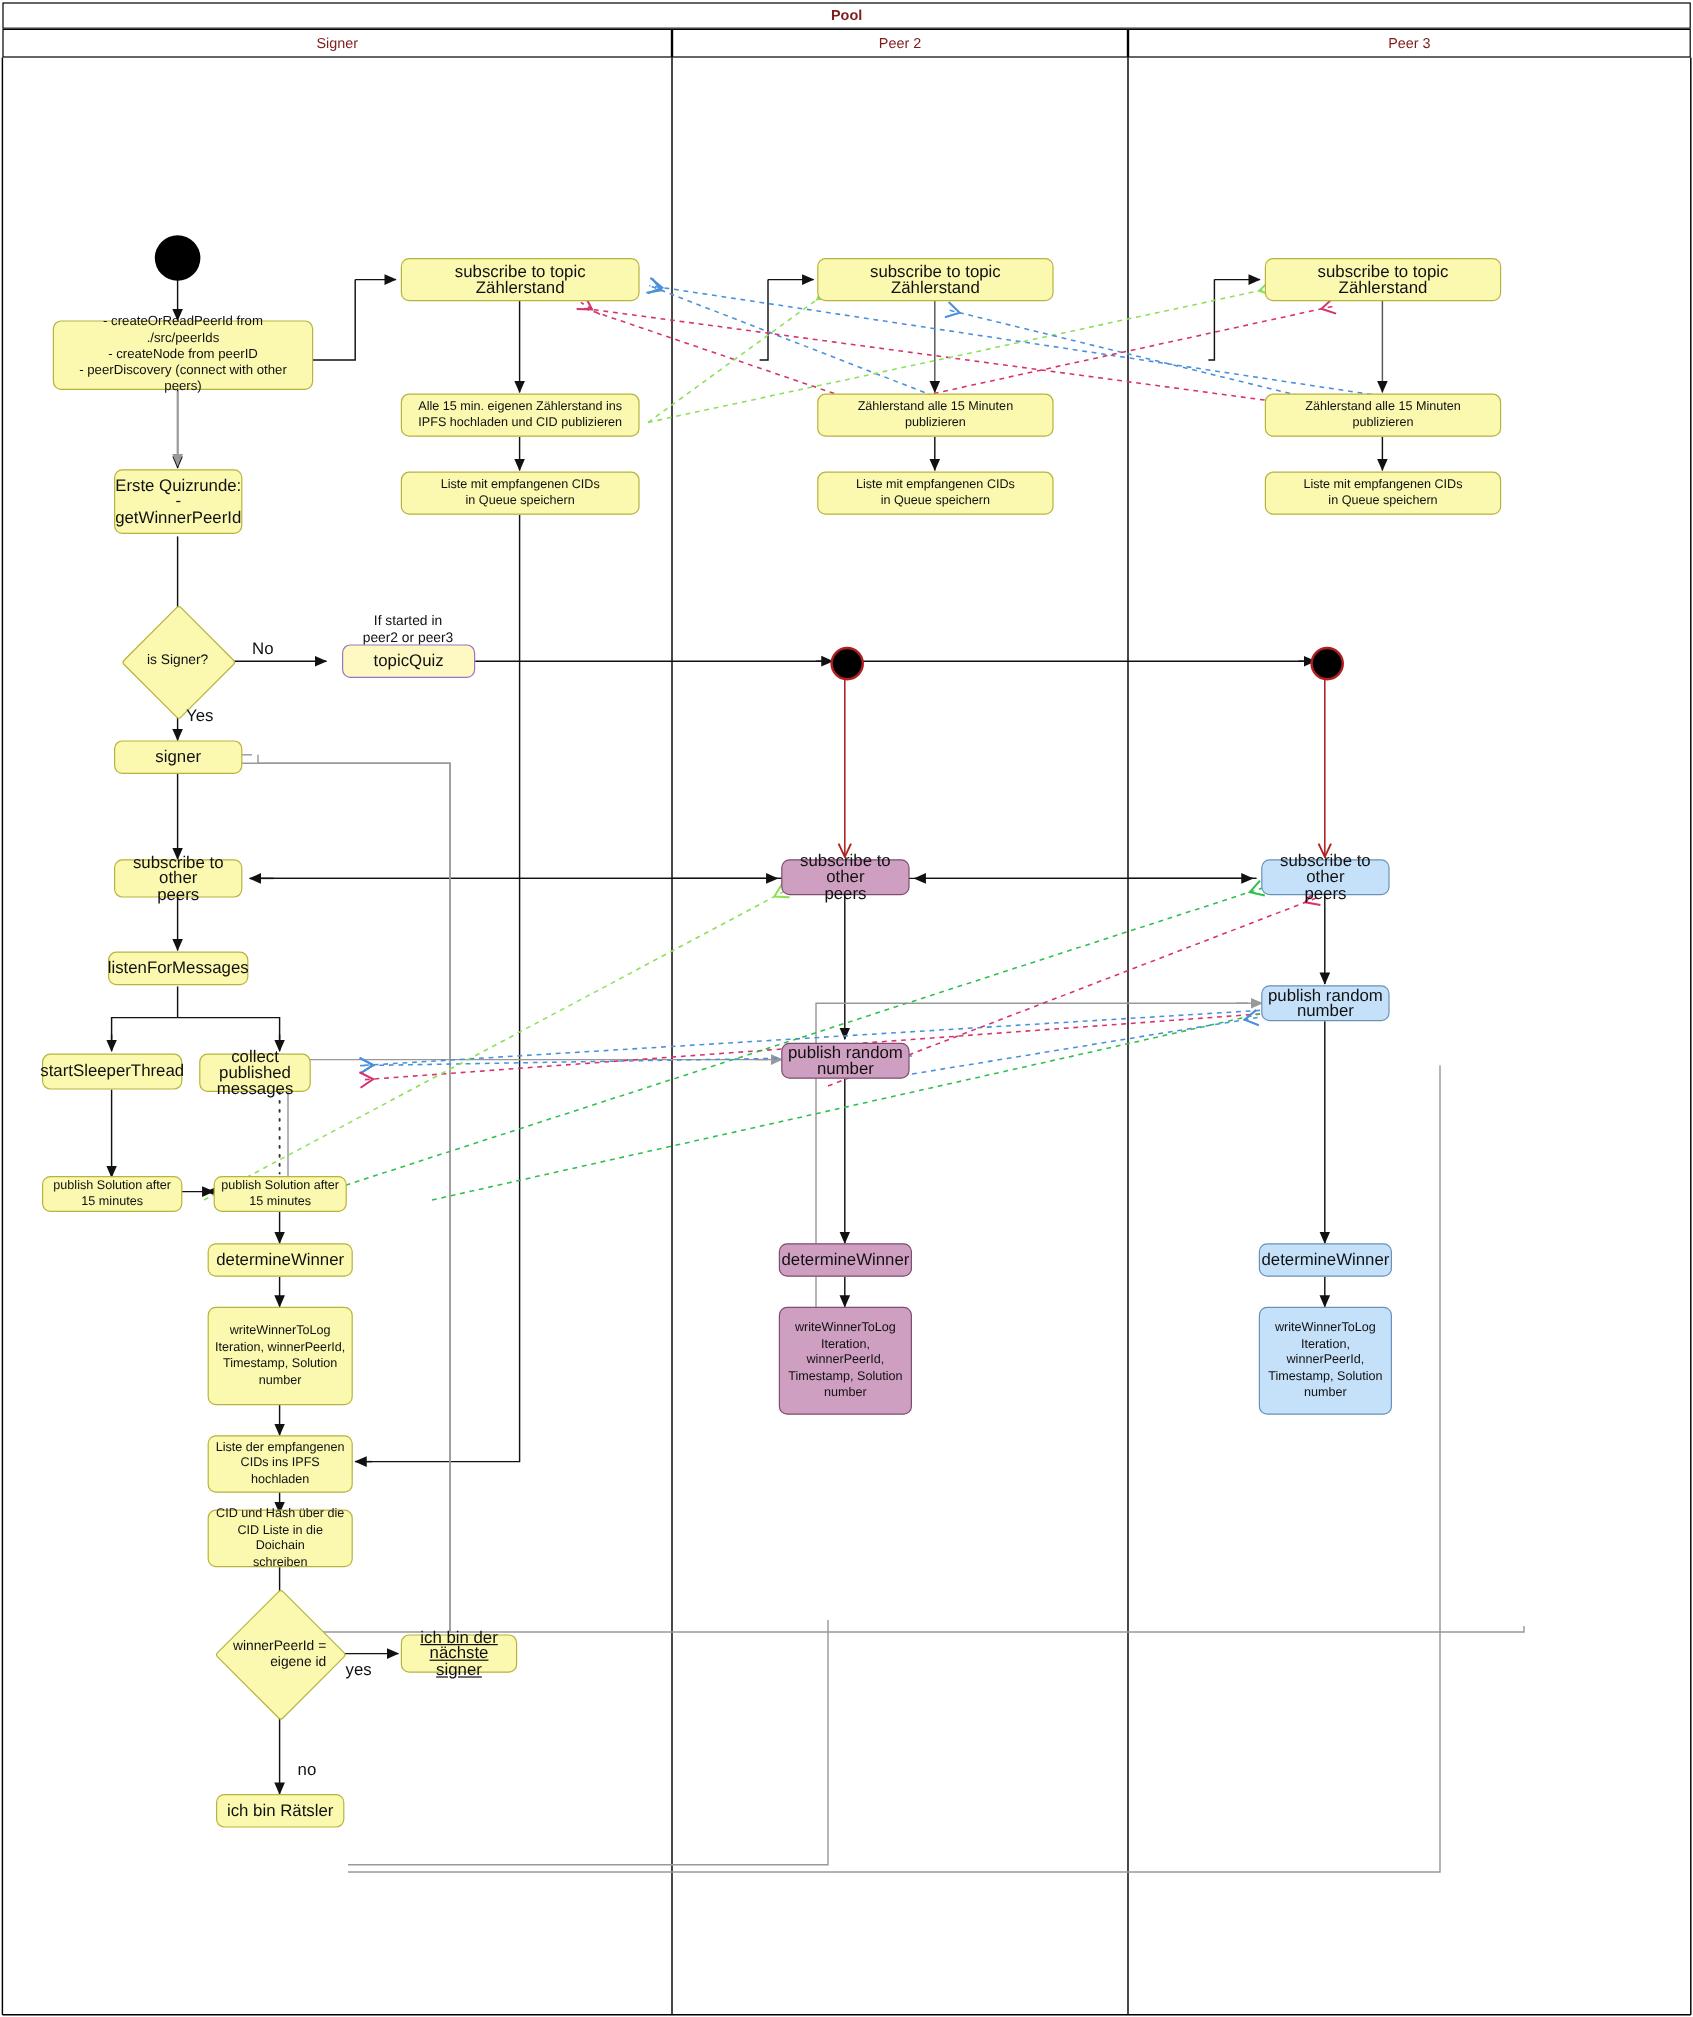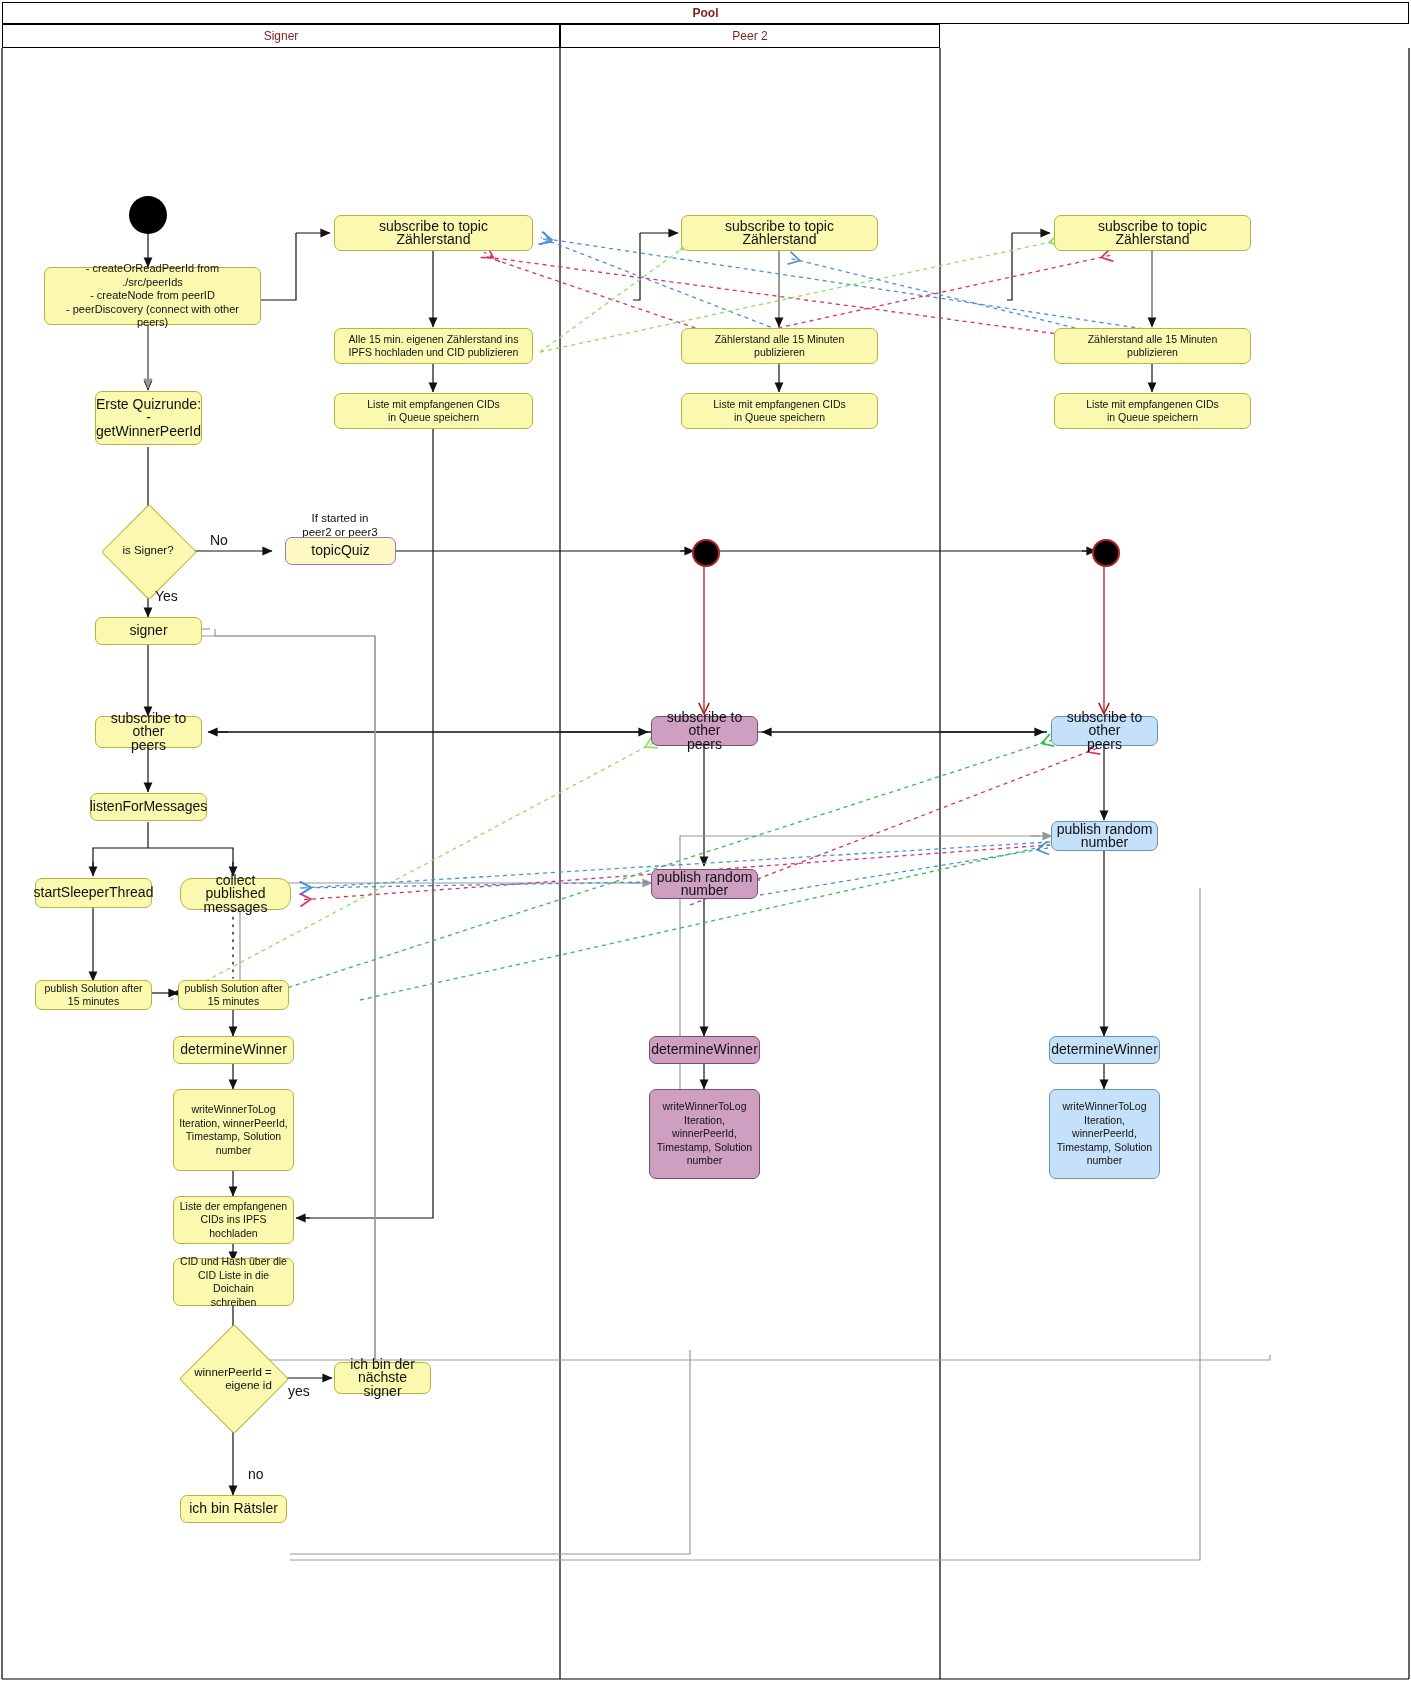--- a/index.html
+++ b/index.html
@@ -27,20 +27,21 @@
 </style>
 </head>
 <body>
 
 <div id="canvas">
 
   <div class="lane-hdr pool-hdr" style="left:2px;top:2px;width:1407px;height:22px;">Pool</div>
 
   <div class="lane-hdr" style="left:2px;top:24px;width:558px;height:24px;">Signer</div>
   <div class="lane-hdr" style="left:560px;top:24px;width:380px;height:24px;">Peer 2</div>
+  <div class="lane-hdr" style="left:940px;top:24px;width:469px;height:24px;">Peer 3</div>
 
   <svg class="layer">
     <defs>
       <marker id="ah-black" markerWidth="9" markerHeight="9" refX="8" refY="4.5" orient="auto">
         <path d="M0,0.8 L8.5,4.5 L0,8.2 z" fill="#111"></path>
       </marker>
       <marker id="ah-gray" markerWidth="9" markerHeight="9" refX="8" refY="4.5" orient="auto">
         <path d="M0,0.8 L8.5,4.5 L0,8.2 z" fill="#999"></path>
       </marker>
       <marker id="ah-red" markerWidth="10" markerHeight="10" refX="9" refY="5" orient="auto">
@@ -250,21 +251,21 @@
   <div class="node n-yellow" style="left:334px;top:393px;width:199px;height:36px;font-size:10.5px;">Liste mit empfangenen CIDs
 in Queue speichern</div>
 
   <div class="node n-yellow" style="left:95px;top:716px;width:107px;height:32px;">subscribe to other
 peers</div>
 
   <div class="node n-yellow" style="left:90px;top:793px;width:117px;height:28px;">listenForMessages</div>
 
   <div class="node n-yellow" style="left:35px;top:878px;width:117px;height:30px;">startSleeperThread</div>
 
-  <div class="node n-yellow" style="left:180px;top:878px;width:111px;height:32px;border-radius:12px;">collect published
+  <div class="node n-yellow" style="left:166px;top:878px;width:93px;height:32px;">collect published
 messages</div>
 
   <div class="node n-yellow" style="left:35px;top:980px;width:117px;height:30px;font-size:10.5px;">publish Solution after
 15 minutes</div>
 
   <div class="node n-yellow" style="left:178px;top:980px;width:111px;height:30px;font-size:10.5px;">publish Solution after
 15 minutes</div>
 
   <div class="node n-yellow" style="left:173px;top:1036px;width:121px;height:28px;">determineWinner</div>
 
@@ -281,21 +282,21 @@
 CID Liste in die Doichain
 schreiben</div>
 
   <div class="diamond" style="left:195px;top:1340px;width:76px;height:76px;"></div>
   <div class="diamond-lbl" style="left:178px;top:1366px;width:110px;height:26px;">winnerPeerId =
 eigene id</div>
 
   <div class="edge-lbl" style="left:288px;top:1383px;width:30px;">yes</div>
   <div class="edge-lbl" style="left:248px;top:1466px;width:30px;">no</div>
 
-  <div class="node n-yellow" style="left:334px;top:1362px;width:97px;height:32px;">ich bin der
+  <div class="node n-yellow" style="left:334px;top:1362px;width:97px;height:32px;text-decoration:underline;">ich bin der
 nächste signer</div>
 
   <div class="node n-yellow" style="left:180px;top:1495px;width:107px;height:28px;">ich bin Rätsler</div>
 
   <div class="node n-yellow" style="left:681px;top:215px;width:197px;height:36px;">subscribe to topic
 Zählerstand</div>
 
   <div class="node n-yellow" style="left:681px;top:328px;width:197px;height:36px;font-size:10.5px;">Zählerstand alle 15 Minuten
 publizieren</div>
 

